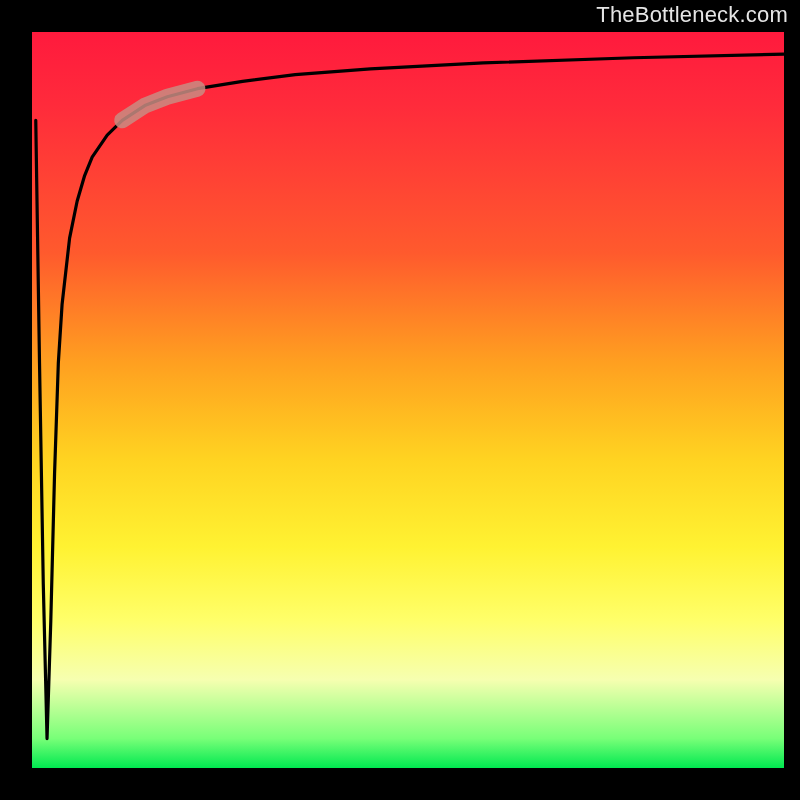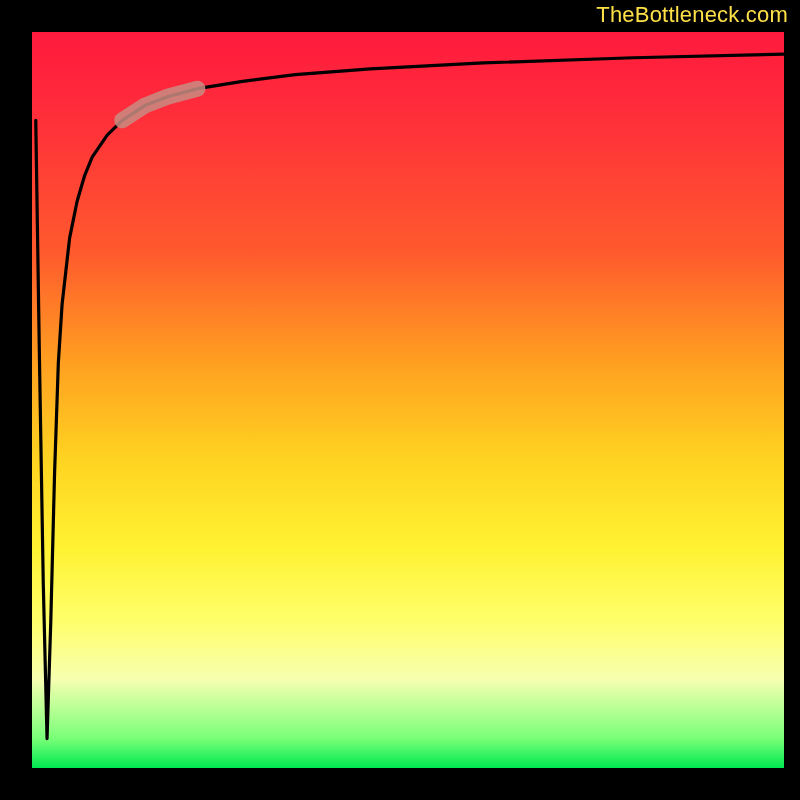--- a/index.html
+++ b/index.html
@@ -44,21 +44,21 @@
     left: 0;
     top: 0;
     width: 752px;
     height: 736px;
     pointer-events: none;
   }
   .attribution {
     position: absolute;
     top: 2px;
     right: 12px;
-    color: #fde047;
+    color: #e5e5e5;
     font-size: 22px;
     font-weight: 400;
     letter-spacing: 0.2px;
     text-align: right;
   }
 </style>
 </head>
 <body>
 
 <div class="frame">

